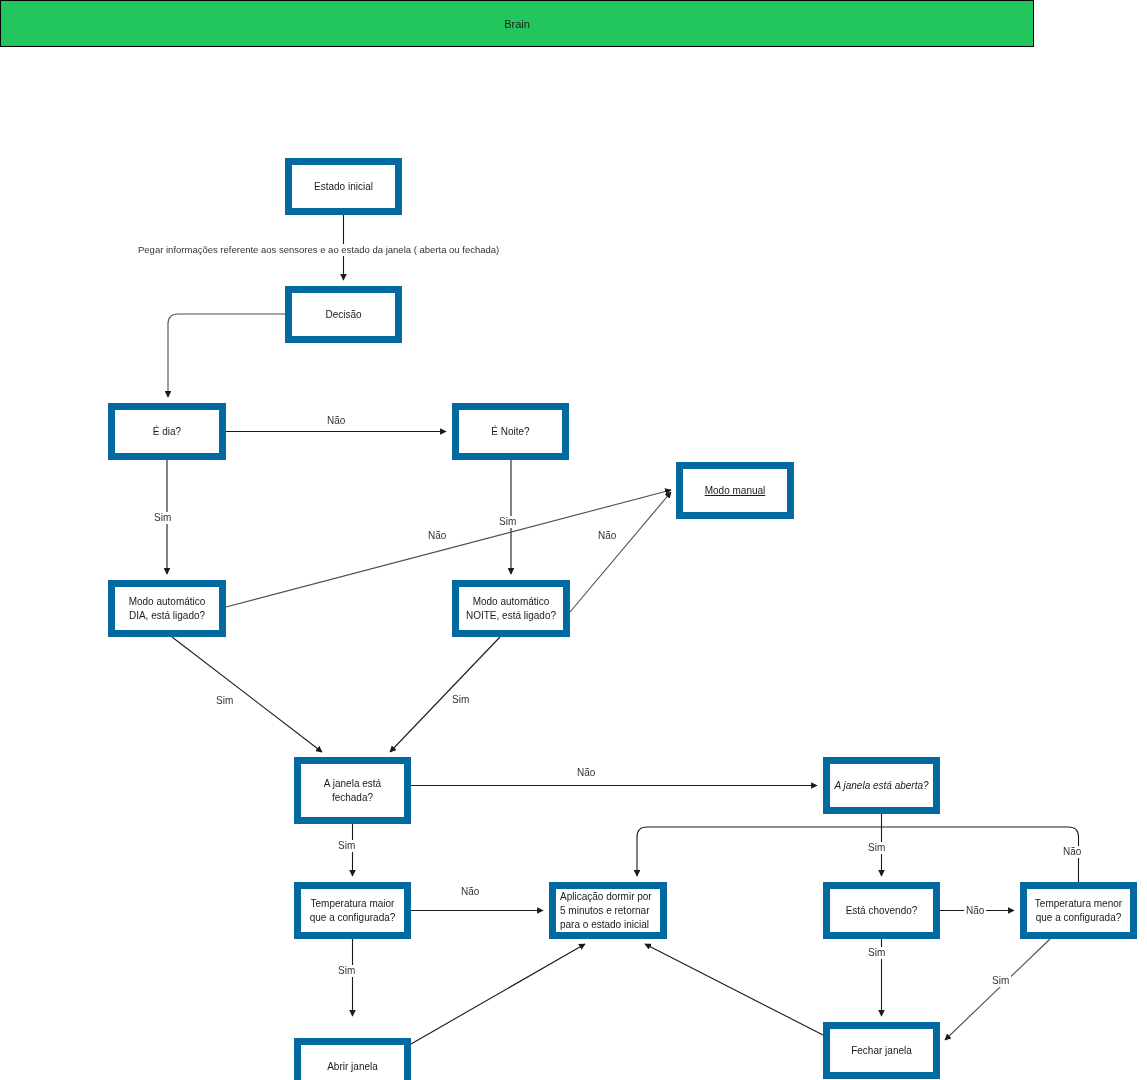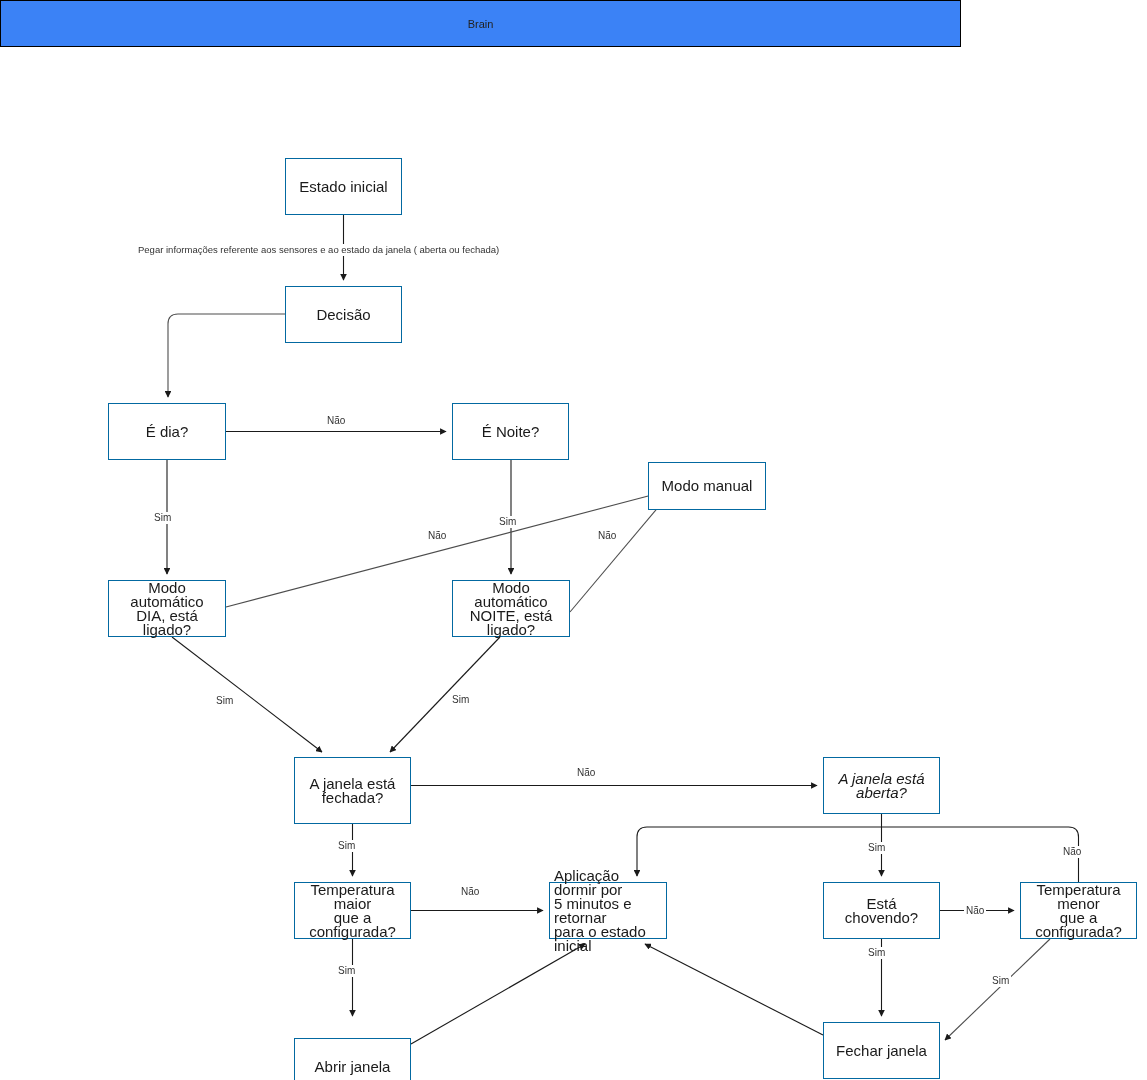--- a/index.html
+++ b/index.html
@@ -17,25 +17,25 @@
     width: 1147px;
     height: 1080px;
     overflow: hidden;
     background: #ffffff;
   }
   
   #title-bar {
     position: absolute;
     left: 0;
     top: 0;
-    width: 961px;
+    width: 1034px;
     height: 47px;
     border: 1px solid #000000;
     box-sizing: border-box;
-    background: #3b82f6;
+    background: #22c55e;
   }
   #title-bar .title-text {
     position: absolute;
     left: 0;
     top: 0;
     width: 100%;
     height: 47px;
     line-height: 47px;
     text-align: center;
     font-size: 11px;
@@ -54,27 +54,27 @@
     left: 0;
     top: 0;
     width: 1147px;
     height: 1080px;
     pointer-events: none;
   }
   
   .node {
     position: absolute;
     box-sizing: border-box;
-    border: 1px solid #0369a1;
+    border: 7px solid #0369a1;
     background: #ffffff;
     display: flex;
     align-items: center;
     justify-content: center;
     text-align: center;
-    font-size: 15px;
+    font-size: 10px;
     line-height: 14px;
     color: #1a1a1a;
     padding: 2px 4px;
     white-space: pre-line;
   }
   
   .edge-label {
     position: absolute;
     font-size: 10px;
     line-height: 12px;
@@ -157,21 +157,21 @@
     </svg>
 
     <div class="node" style="left:285px; top:158px; width:117px; height:57px;">Estado inicial</div>
 
     <div class="node" style="left:285px; top:286px; width:117px; height:57px;">Decisão</div>
 
     <div class="node" style="left:108px; top:403px; width:118px; height:57px;">É dia?</div>
 
     <div class="node" style="left:452px; top:403px; width:117px; height:57px;">É Noite?</div>
 
-    <div class="node" style="left:648px; top:462px; width:118px; height:48px;">Modo manual</div>
+    <div class="node" style="left:676px; top:462px; width:118px; height:57px;text-decoration:underline;">Modo manual</div>
 
     <div class="node" style="left:108px; top:580px; width:118px; height:57px;">Modo automático
 DIA, está ligado?</div>
 
     <div class="node" style="left:452px; top:580px; width:118px; height:57px;">Modo automático
 NOITE, está ligado?</div>
 
     <div class="node" style="left:294px; top:757px; width:117px; height:67px;">A janela está
 fechada?</div>
 

